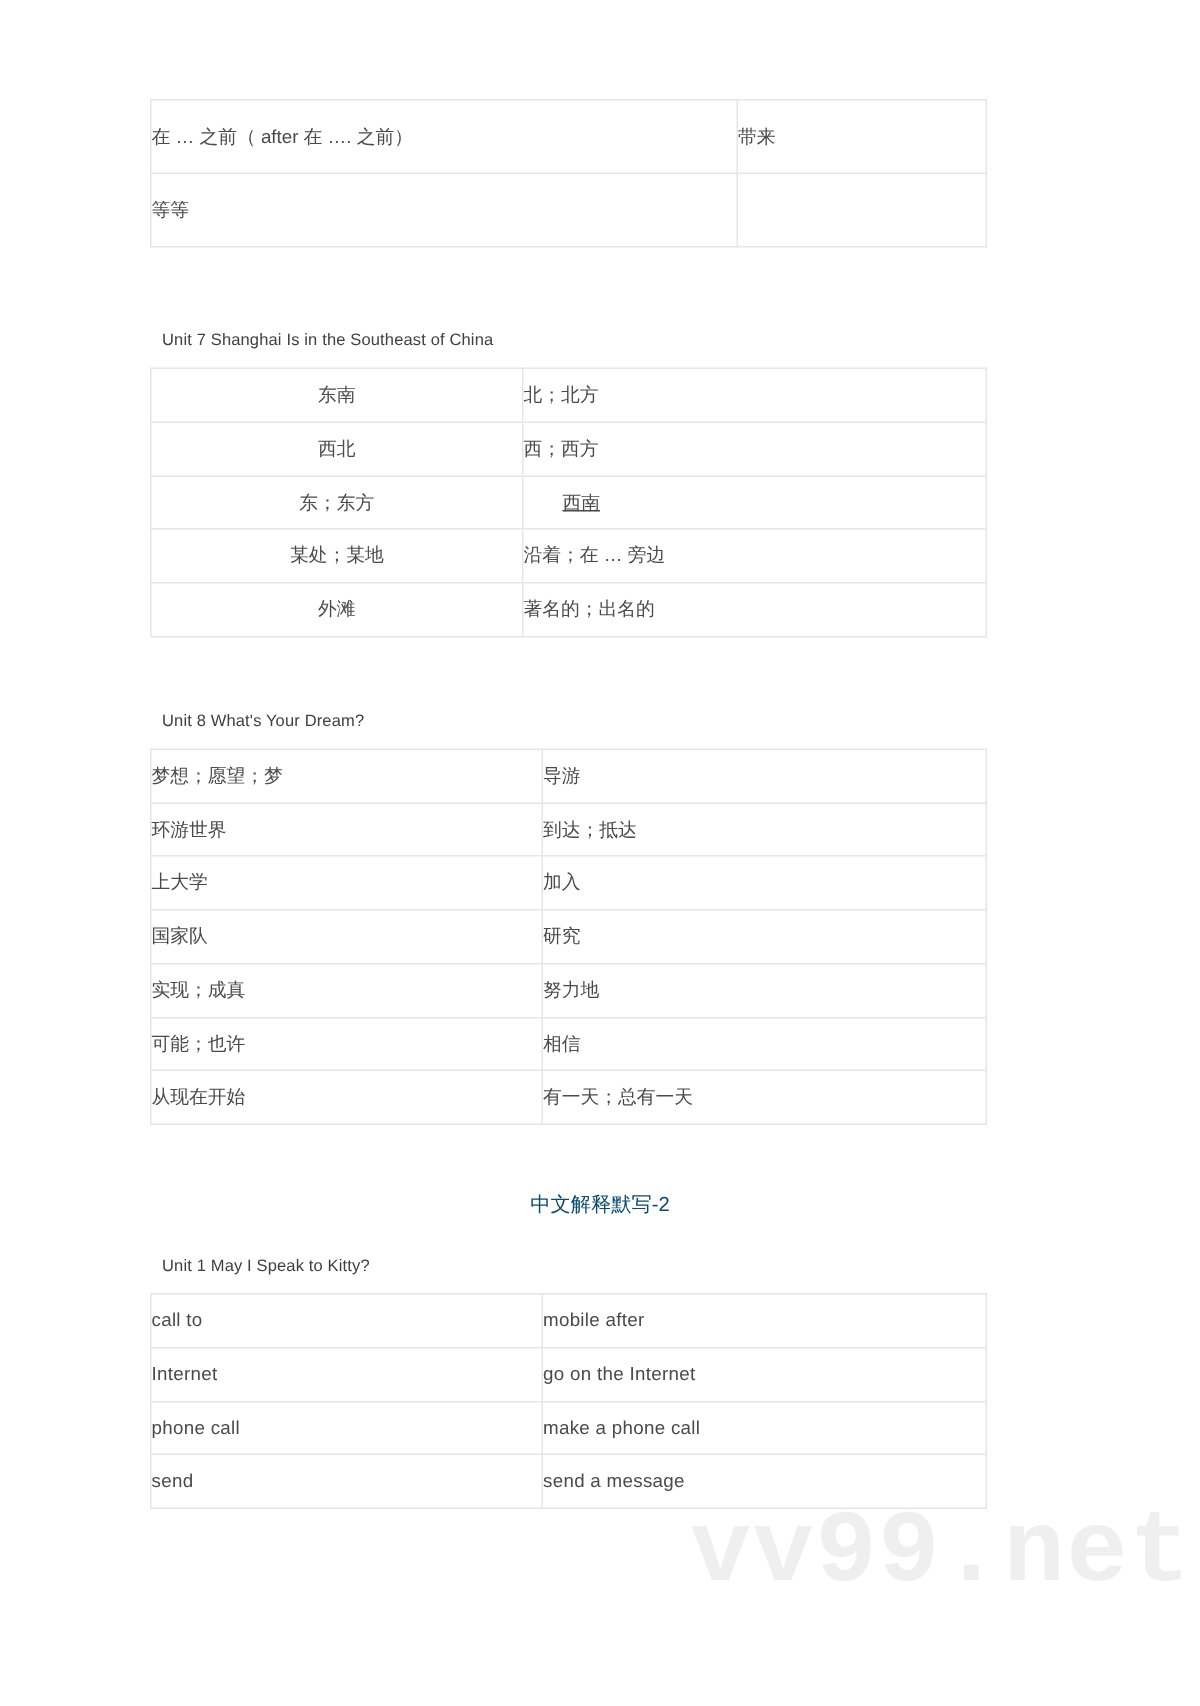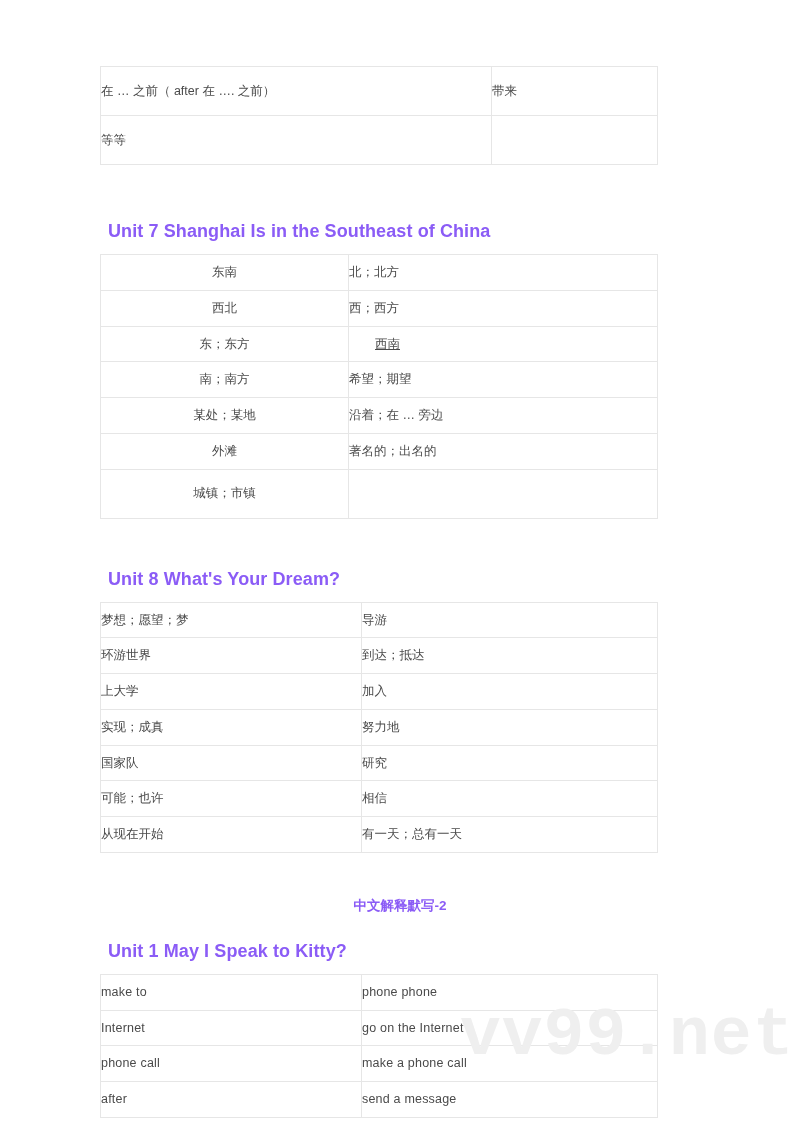--- a/index.html
+++ b/index.html
@@ -51,31 +51,31 @@
 
   .tbl-u8 td.c1 { width: 260px; }
   .tbl-u8 td.c2 { width: 295px; }
 
   .tbl-u1 td.c1 { width: 260px; }
   .tbl-u1 td.c2 { width: 295px; }
 
   .indent { padding-left: 26px !important; text-decoration: underline; }
 
   h2.unit-title {
-    font-size: 18px;
-    font-weight: bold;
-    color: #8b5cf6;
+    font-size: 11px;
+    font-weight: normal;
+    color: #404040;
     margin: 0 0 12px 8px;
     letter-spacing: 0.1px;
   }
   .section-center {
     text-align: center;
     font-size: 13.5px;
-    font-weight: bold;
-    color: #8b5cf6;
+    font-weight: normal;
+    color: #0c4a6e;
     margin: 0 0 26px 0;
   }
   .gap-sm { height: 44px; }
   .gap-md { height: 50px; }
   .gap-lg { height: 56px; }
 
   .en td { font-family: "Liberation Sans", sans-serif; letter-spacing: 0.2px; }
 
   
   .watermark {
@@ -120,35 +120,27 @@
       </tr>
       <tr>
         <td class="c1">西北</td>
         <td class="c2">西；西方</td>
       </tr>
       <tr>
         <td class="c1">东；东方</td>
         <td class="c2 indent">西南</td>
       </tr>
       <tr>
-        <td class="c1">南；南方</td>
-        <td class="c2">希望；期望</td>
-      </tr>
-      <tr>
         <td class="c1">某处；某地</td>
         <td class="c2">沿着；在 … 旁边</td>
       </tr>
       <tr>
         <td class="c1">外滩</td>
         <td class="c2">著名的；出名的</td>
       </tr>
-      <tr>
-        <td class="c1 tall">城镇；市镇</td>
-        <td class="c2 tall"></td>
-      </tr>
     </tbody>
   </table>
 
   <div class="gap-md"></div>
 
   <h2 class="unit-title">Unit 8 What's Your Dream?</h2>
   <table class="vocab tbl-u8">
     <tbody>
       <tr>
         <td class="c1">梦想；愿望；梦</td>
@@ -156,58 +148,58 @@
       </tr>
       <tr>
         <td class="c1">环游世界</td>
         <td class="c2">到达；抵达</td>
       </tr>
       <tr>
         <td class="c1">上大学</td>
         <td class="c2">加入</td>
       </tr>
       <tr>
+        <td class="c1">国家队</td>
+        <td class="c2">研究</td>
+      </tr>
+      <tr>
         <td class="c1">实现；成真</td>
         <td class="c2">努力地</td>
       </tr>
       <tr>
-        <td class="c1">国家队</td>
-        <td class="c2">研究</td>
-      </tr>
-      <tr>
         <td class="c1">可能；也许</td>
         <td class="c2">相信</td>
       </tr>
       <tr>
         <td class="c1">从现在开始</td>
         <td class="c2">有一天；总有一天</td>
       </tr>
     </tbody>
   </table>
 
   <div class="gap-sm"></div>
 
   <div class="section-center">中文解释默写-2</div>
 
   <h2 class="unit-title">Unit 1 May I Speak to Kitty?</h2>
   <table class="vocab tbl-u1 en">
     <tbody>
       <tr>
-        <td class="c1">make to</td>
-        <td class="c2">phone phone</td>
+        <td class="c1">call to</td>
+        <td class="c2">mobile after</td>
       </tr>
       <tr>
         <td class="c1">Internet</td>
         <td class="c2">go on the Internet</td>
       </tr>
       <tr>
         <td class="c1">phone call</td>
         <td class="c2">make  a  phone  call</td>
       </tr>
       <tr>
-        <td class="c1">after</td>
+        <td class="c1">send</td>
         <td class="c2">send a message</td>
       </tr>
     </tbody>
   </table>
 
   <div class="watermark">vv99.net</div>
 </div>
 
 </body></html>

